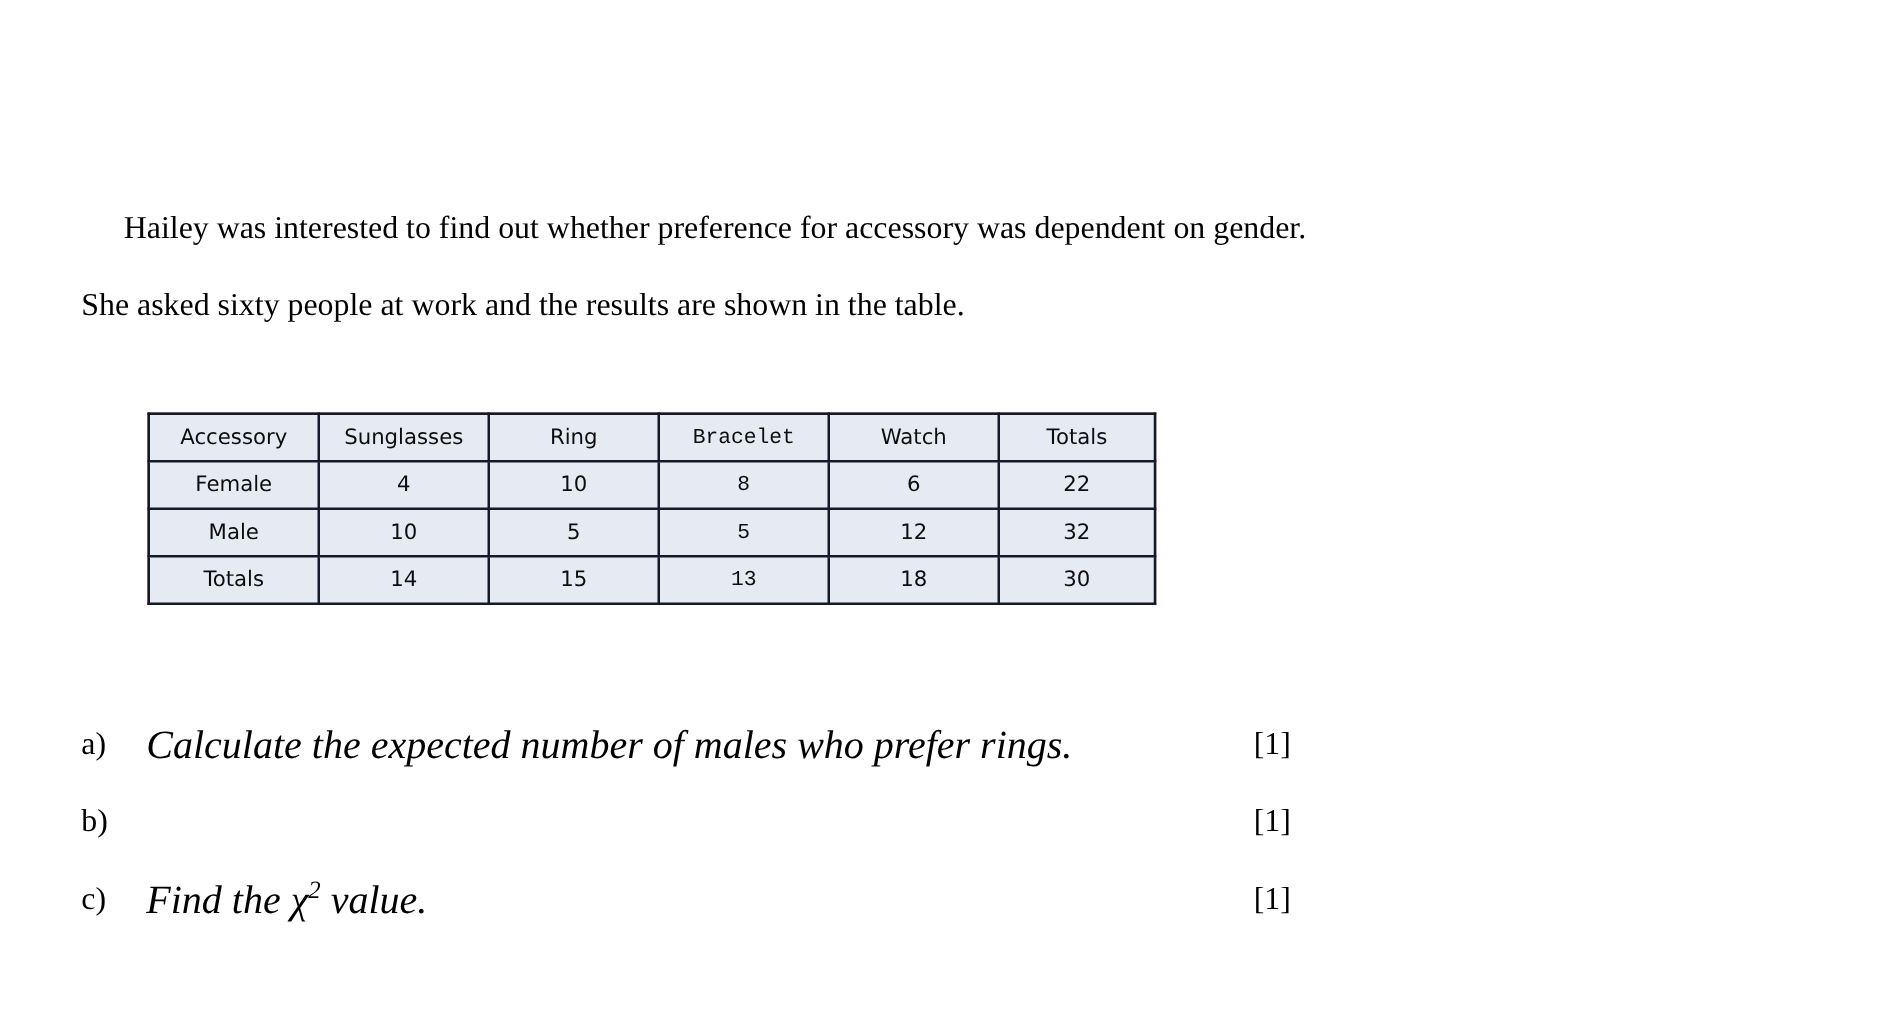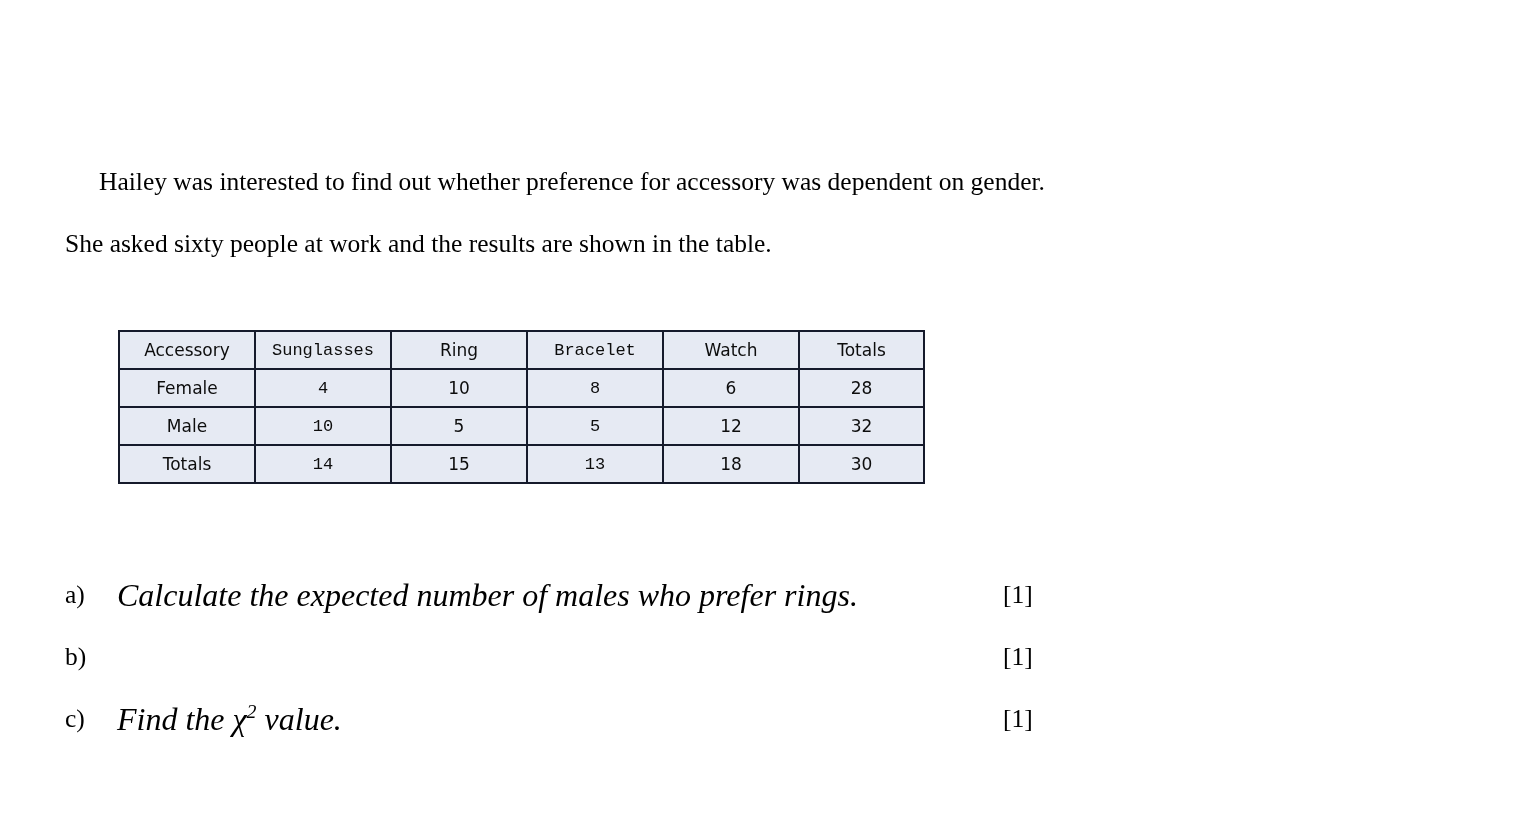--- a/index.html
+++ b/index.html
@@ -71,21 +71,21 @@
     background: #e6eaf3;
     text-align: center;
     vertical-align: middle;
     height: 36px;
     font-size: 17px;
     color: #0d0d0d;
     padding: 0 4px;
     font-weight: 400;
   }
   table.data-table td.c0 { width: 126px; }
-  table.data-table td.c1 { width: 126px; font-family: Liberation Mono, monospace; }
+  table.data-table td.c1 { width: 126px; }
   table.data-table td.c2 { width: 126px; }
   table.data-table td.c3 { width: 126px; font-family: Liberation Mono, monospace; }
   table.data-table td.c4 { width: 126px; }
   table.data-table td.c5 { width: 115px; }
   .q-label {
     position: absolute;
     left: 65px;
     width: 50px;
     font-size: 25.5px;
     line-height: 34px;
@@ -136,21 +136,21 @@
           <td class="c3">Bracelet</td>
           <td class="c4">Watch</td>
           <td class="c5">Totals</td>
         </tr>
         <tr>
           <td class="c0">Female</td>
           <td class="c1">4</td>
           <td class="c2">10</td>
           <td class="c3">8</td>
           <td class="c4">6</td>
-          <td class="c5">28</td>
+          <td class="c5">22</td>
         </tr>
         <tr>
           <td class="c0">Male</td>
           <td class="c1">10</td>
           <td class="c2">5</td>
           <td class="c3">5</td>
           <td class="c4">12</td>
           <td class="c5">32</td>
         </tr>
         <tr>

